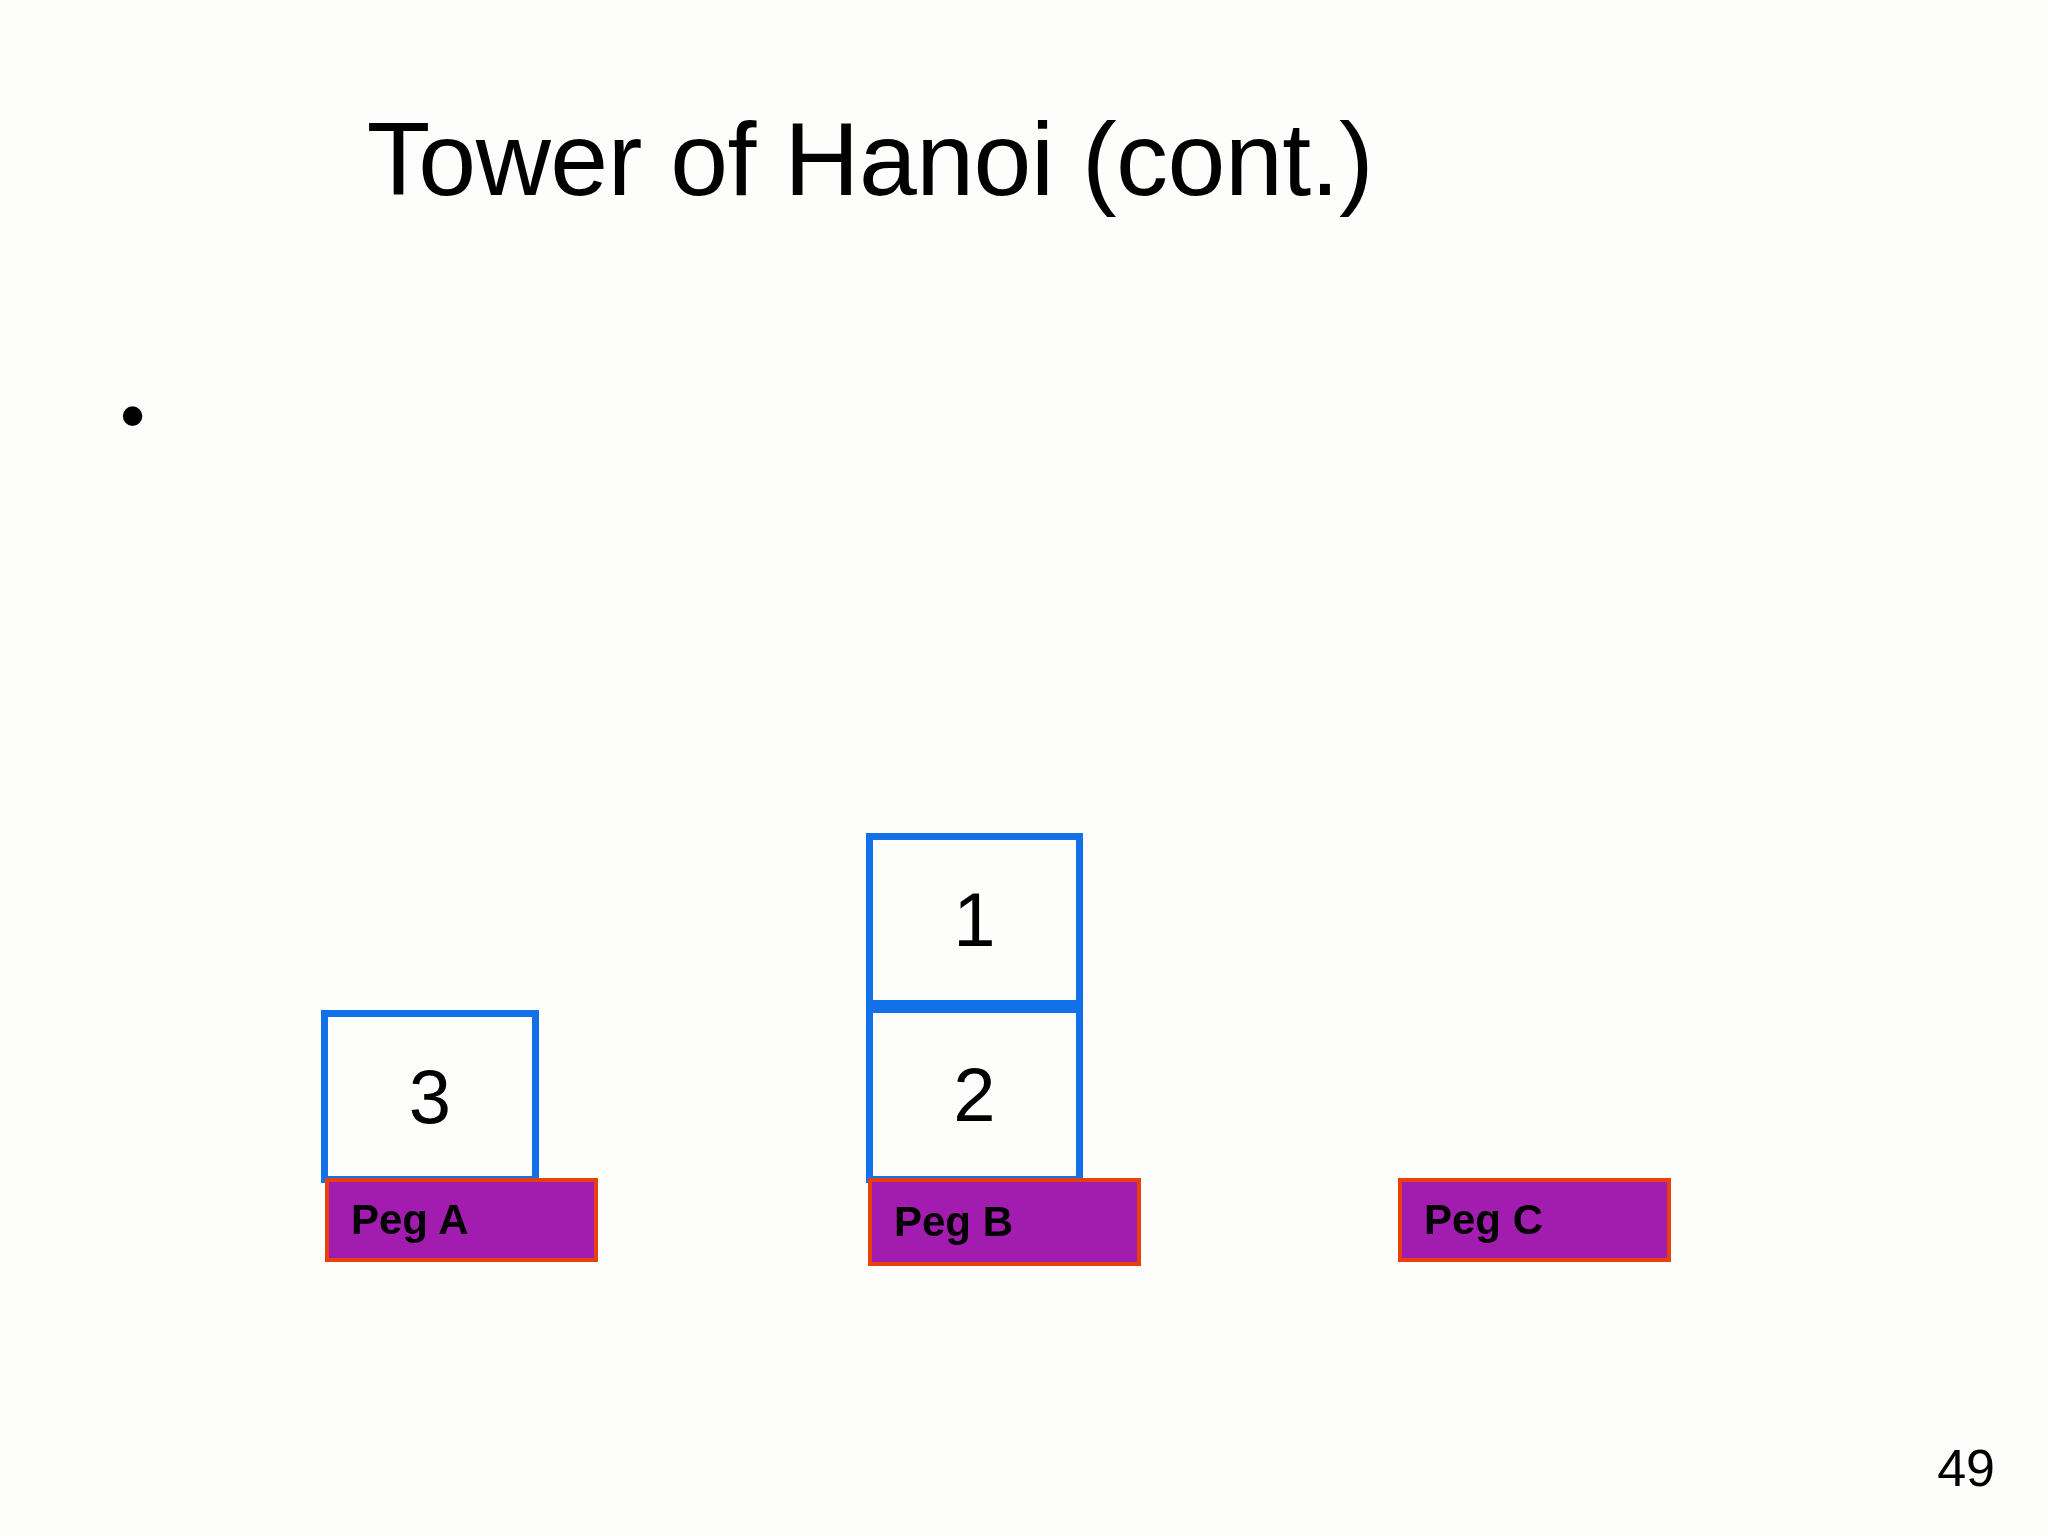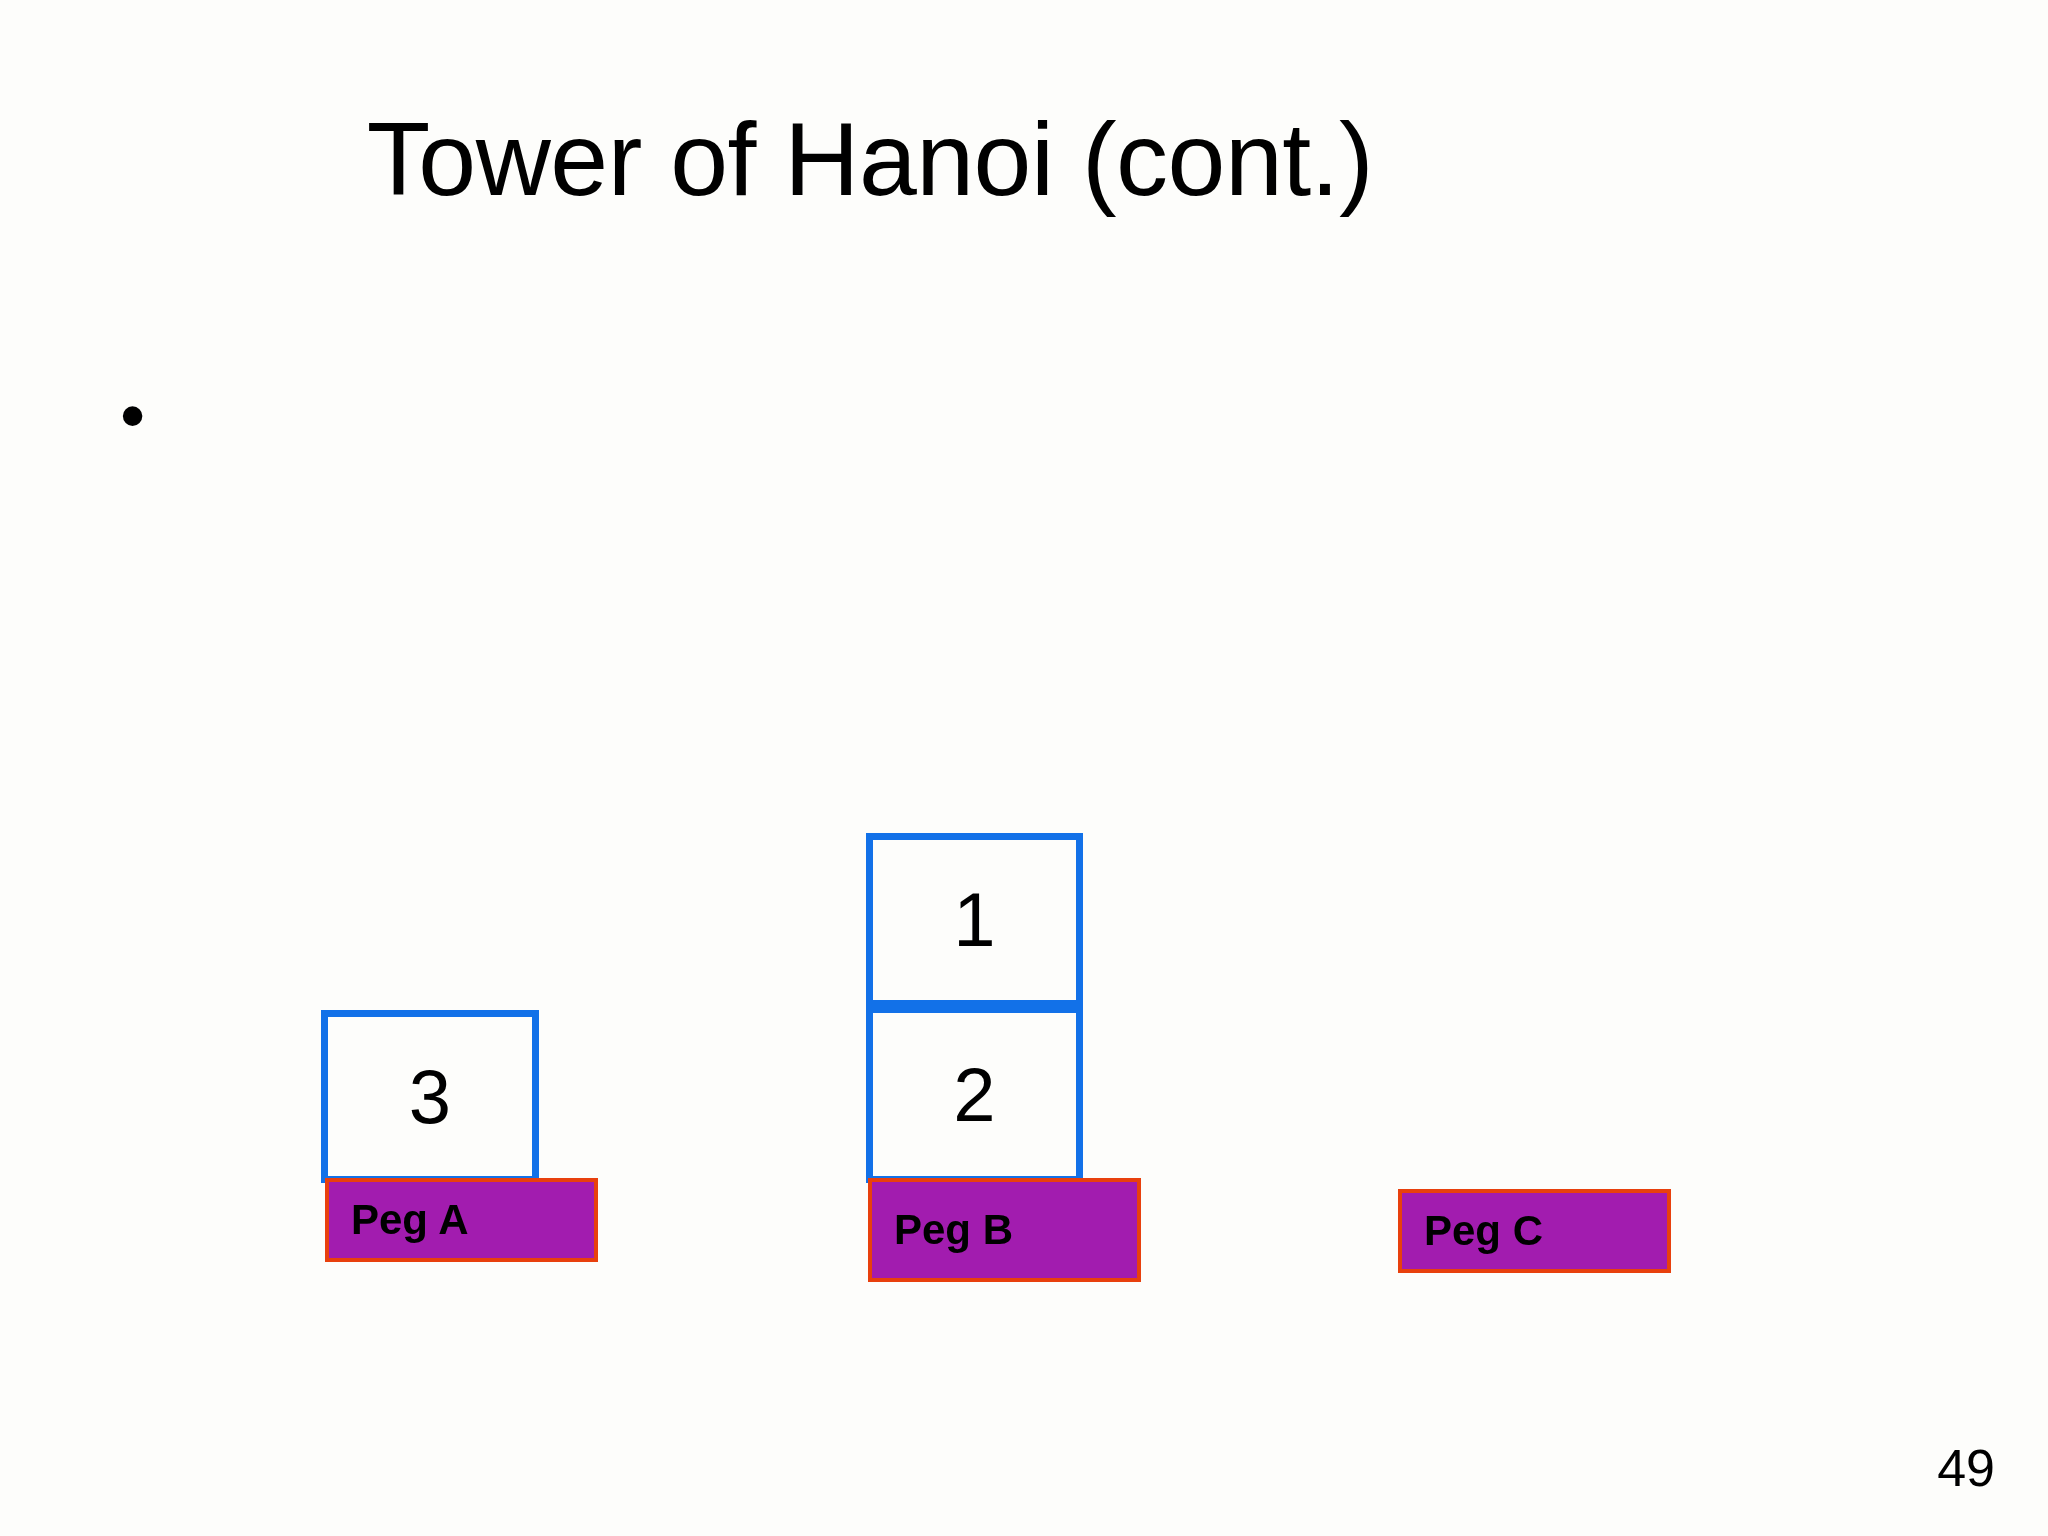--- a/index.html
+++ b/index.html
@@ -91,24 +91,24 @@
     padding-left: 22px;
   }
 
   
   #disk-peg-a-3 { left: 321px; top: 1010px; width: 218px; height: 173px; }
   #peg-label-a  { left: 325px; top: 1178px; width: 273px; height: 84px; }
 
   
   #disk-peg-b-1 { left: 866px; top: 833px;  width: 217px; height: 174px; }
   #disk-peg-b-2 { left: 866px; top: 1006px; width: 217px; height: 177px; }
-  #peg-label-b  { left: 868px; top: 1178px; width: 273px; height: 104px; }
+  #peg-label-b  { left: 868px; top: 1178px; width: 273px; height: 88px; }
 
   
-  #peg-label-c  { left: 1398px; top: 1178px; width: 273px; height: 84px; margin-top: 11px; }
+  #peg-label-c  { left: 1398px; top: 1178px; width: 273px; height: 84px; }
 
   
   #page-number {
     position: absolute;
     right: 53px;
     bottom: 44px;
     font-size: 52px;
     line-height: 48px;
     color: #000000;
     font-weight: 400;

